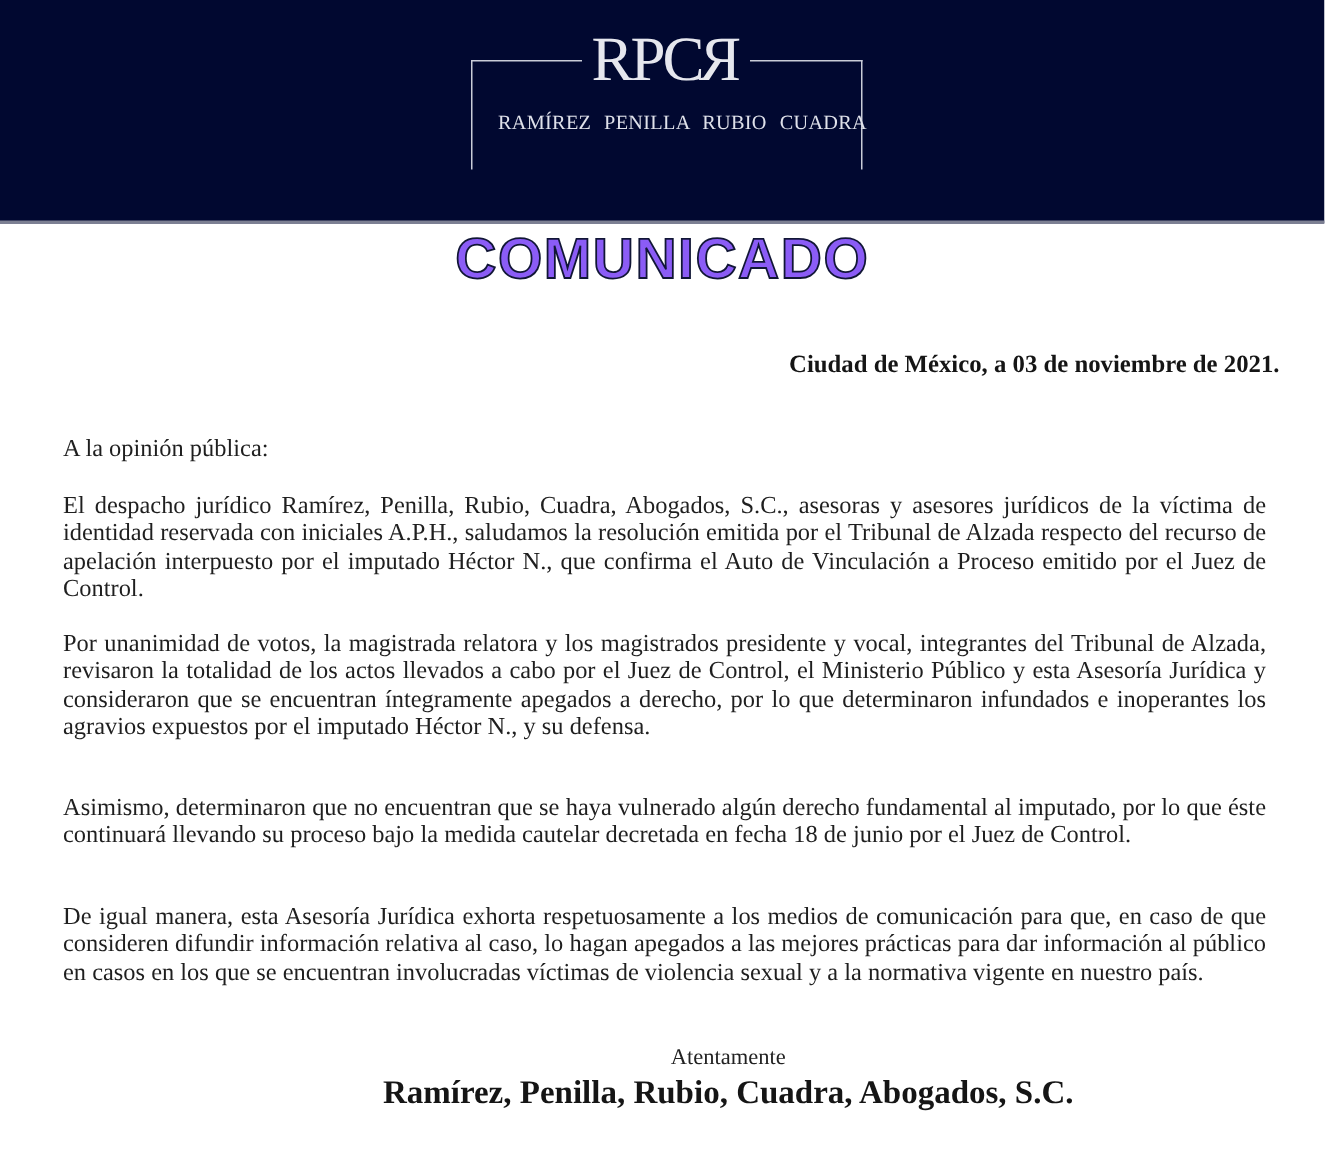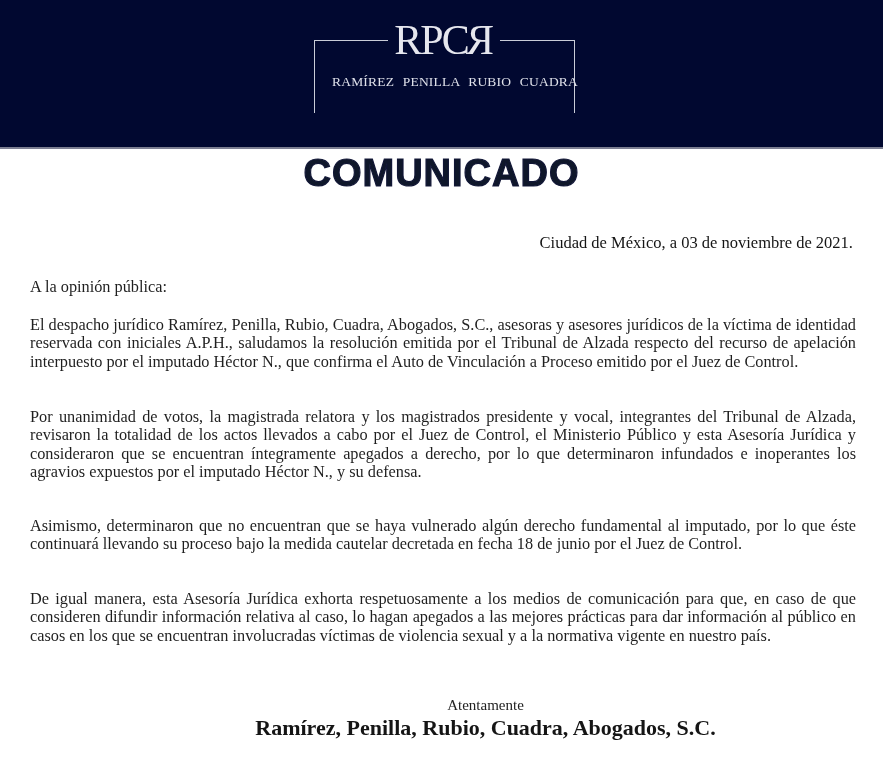--- a/index.html
+++ b/index.html
@@ -91,44 +91,44 @@
     }
     .title {
       position: absolute;
       left: 0;
       top: 152px;
       width: 883px;
       text-align: center;
       font-family: "Liberation Sans", "DejaVu Sans", sans-serif;
       font-weight: 900;
       font-size: 38px;
-      color: #0f172a;
+      color: #8b5cf6;
       letter-spacing: 1px;
       -webkit-text-stroke: 1.2px #111636;
     }
     .date {
       position: absolute;
       right: 30px;
       top: 233px;
       font-family: "Liberation Serif", "DejaVu Serif", serif;
-      font-weight: normal;
+      font-weight: bold;
       font-size: 16.5px;
       color: #151515;
     }
     .body-text {
       position: absolute;
       left: 30px;
       width: 826px;
       font-family: "Liberation Serif", "DejaVu Serif", serif;
       font-size: 16.3px;
       line-height: 18.4px;
       color: #1f1f1f;
       text-align: justify;
     }
-    .body-text p { margin: 0; }
+    .body-text p { margin: 12px; }
     .greeting { top: 278px; }
     .p1 { top: 316px; }
     .p2 { top: 408px; }
     .p3 { top: 517px; }
     .p4 { top: 590px; }
     .closing {
       position: absolute;
       left: 0;
       width: 883px;
       text-align: center;

